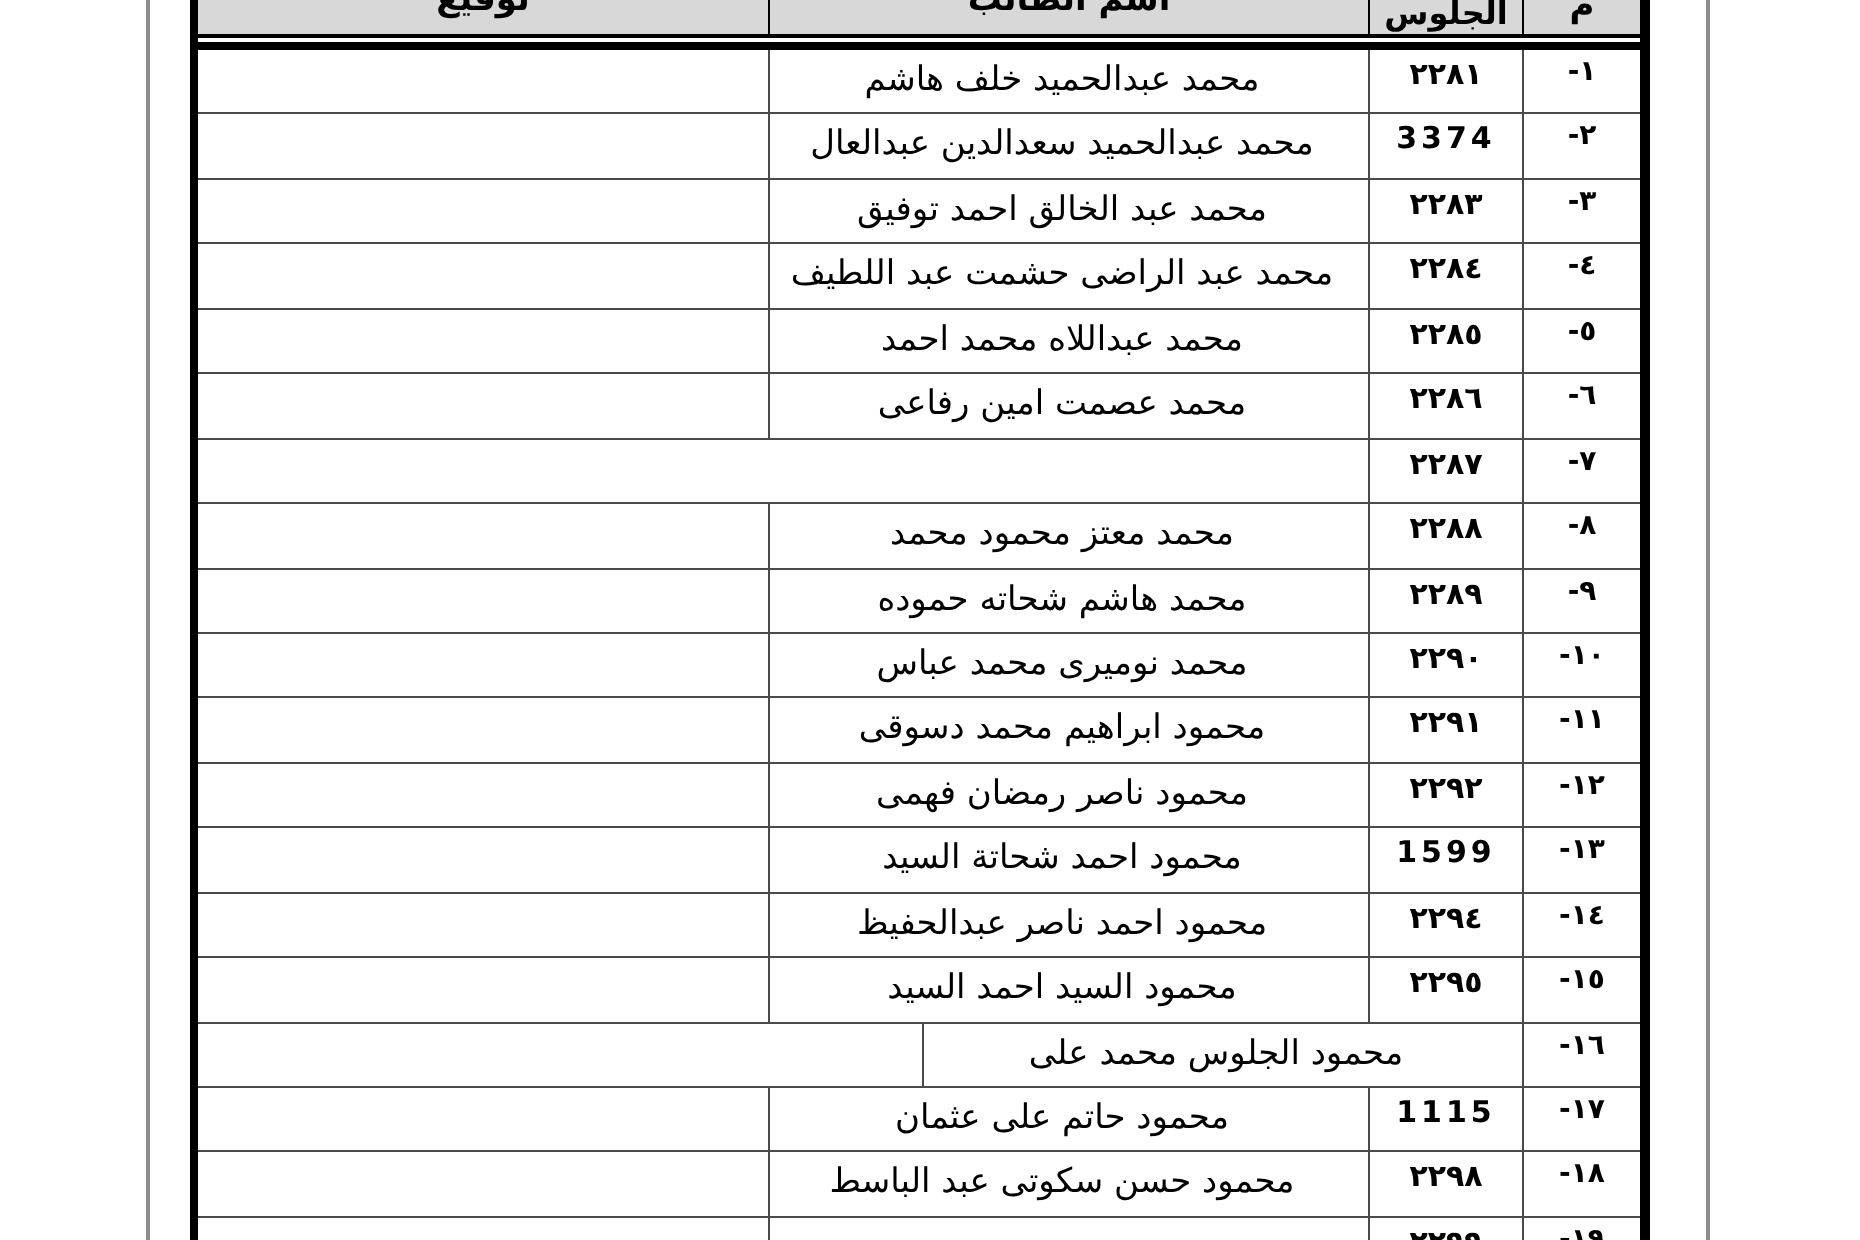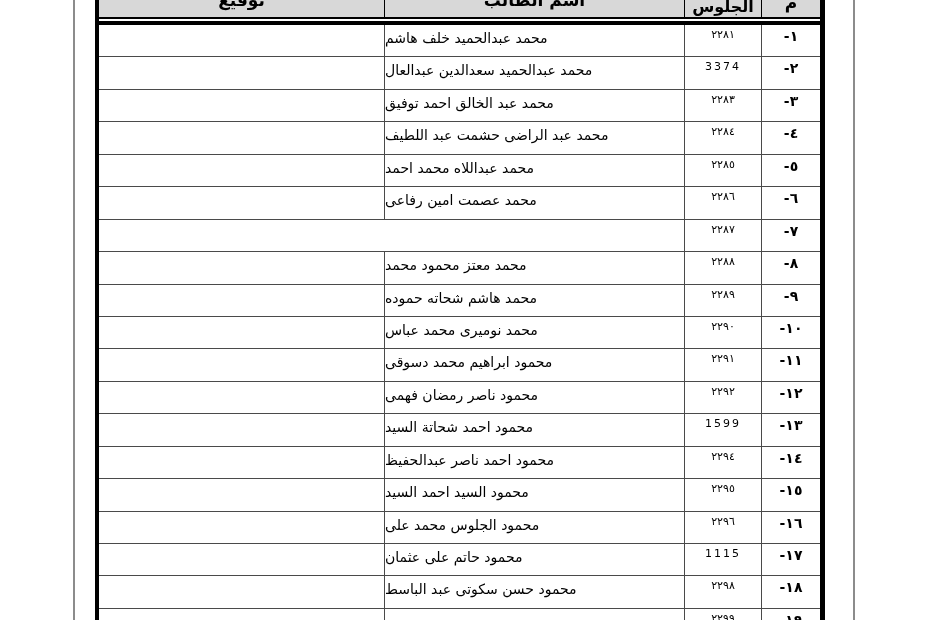--- a/index.html
+++ b/index.html
@@ -59,27 +59,27 @@
   }
   .c{box-sizing:border-box;overflow:hidden;white-space:nowrap;}
   .c-serial{
     width:59px;border-left:1px solid var(--grid,#4a4a4a);
     display:flex;justify-content:center;align-items:flex-start;
     padding-top:4px;font-weight:bold;font-size:14px;letter-spacing:1px;line-height:1.1;
   }
   .c-seat{
     width:77px;border-left:1px solid var(--grid,#4a4a4a);
     display:flex;justify-content:center;align-items:flex-start;
-    padding-top:4px;font-weight:normal;font-size:11px;letter-spacing:2px;line-height:1.1;
+    padding-top:4px;font-weight:bold;font-size:15px;letter-spacing:2px;line-height:1.1;
   }
   .c-name{
     width:300px;border-left:1px solid var(--grid,#4a4a4a);
     padding:5px 7px 0 0;
-    font-size:14px;line-height:1.2;
-    text-align:left;
+    font-size:17px;line-height:1.2;
+    text-align:center;
   }
   .c-sign{width:285px;}
 </style>
 </head>
 <body>
 
 <div id="screen" style="--header-bg: #d8d8d8; --border: #000000; --grid: #4a4a4a; --page-line: #8c8c8c; --text: #000000;">
 
   <div id="page-line-left" class="page-margin-line"></div>
   <div id="page-line-right" class="page-margin-line"></div>
@@ -181,21 +181,20 @@
     <div class="c c-sign"></div>
   </div>
         <div class="row">
     <div class="c c-serial">١٥-</div>
     <div class="c c-seat">٢٢٩٥</div>
     <div class="c c-name">محمود السيد احمد السيد</div>
     <div class="c c-sign"></div>
   </div>
         <div class="row">
     <div class="c c-serial">١٦-</div>
-    <div class="c c-seat">٢٢٩٦</div>
     <div class="c c-name">محمود الجلوس محمد على</div>
     <div class="c c-sign"></div>
   </div>
         <div class="row">
     <div class="c c-serial">١٧-</div>
     <div class="c c-seat">1115</div>
     <div class="c c-name">محمود حاتم على عثمان</div>
     <div class="c c-sign"></div>
   </div>
         <div class="row">

